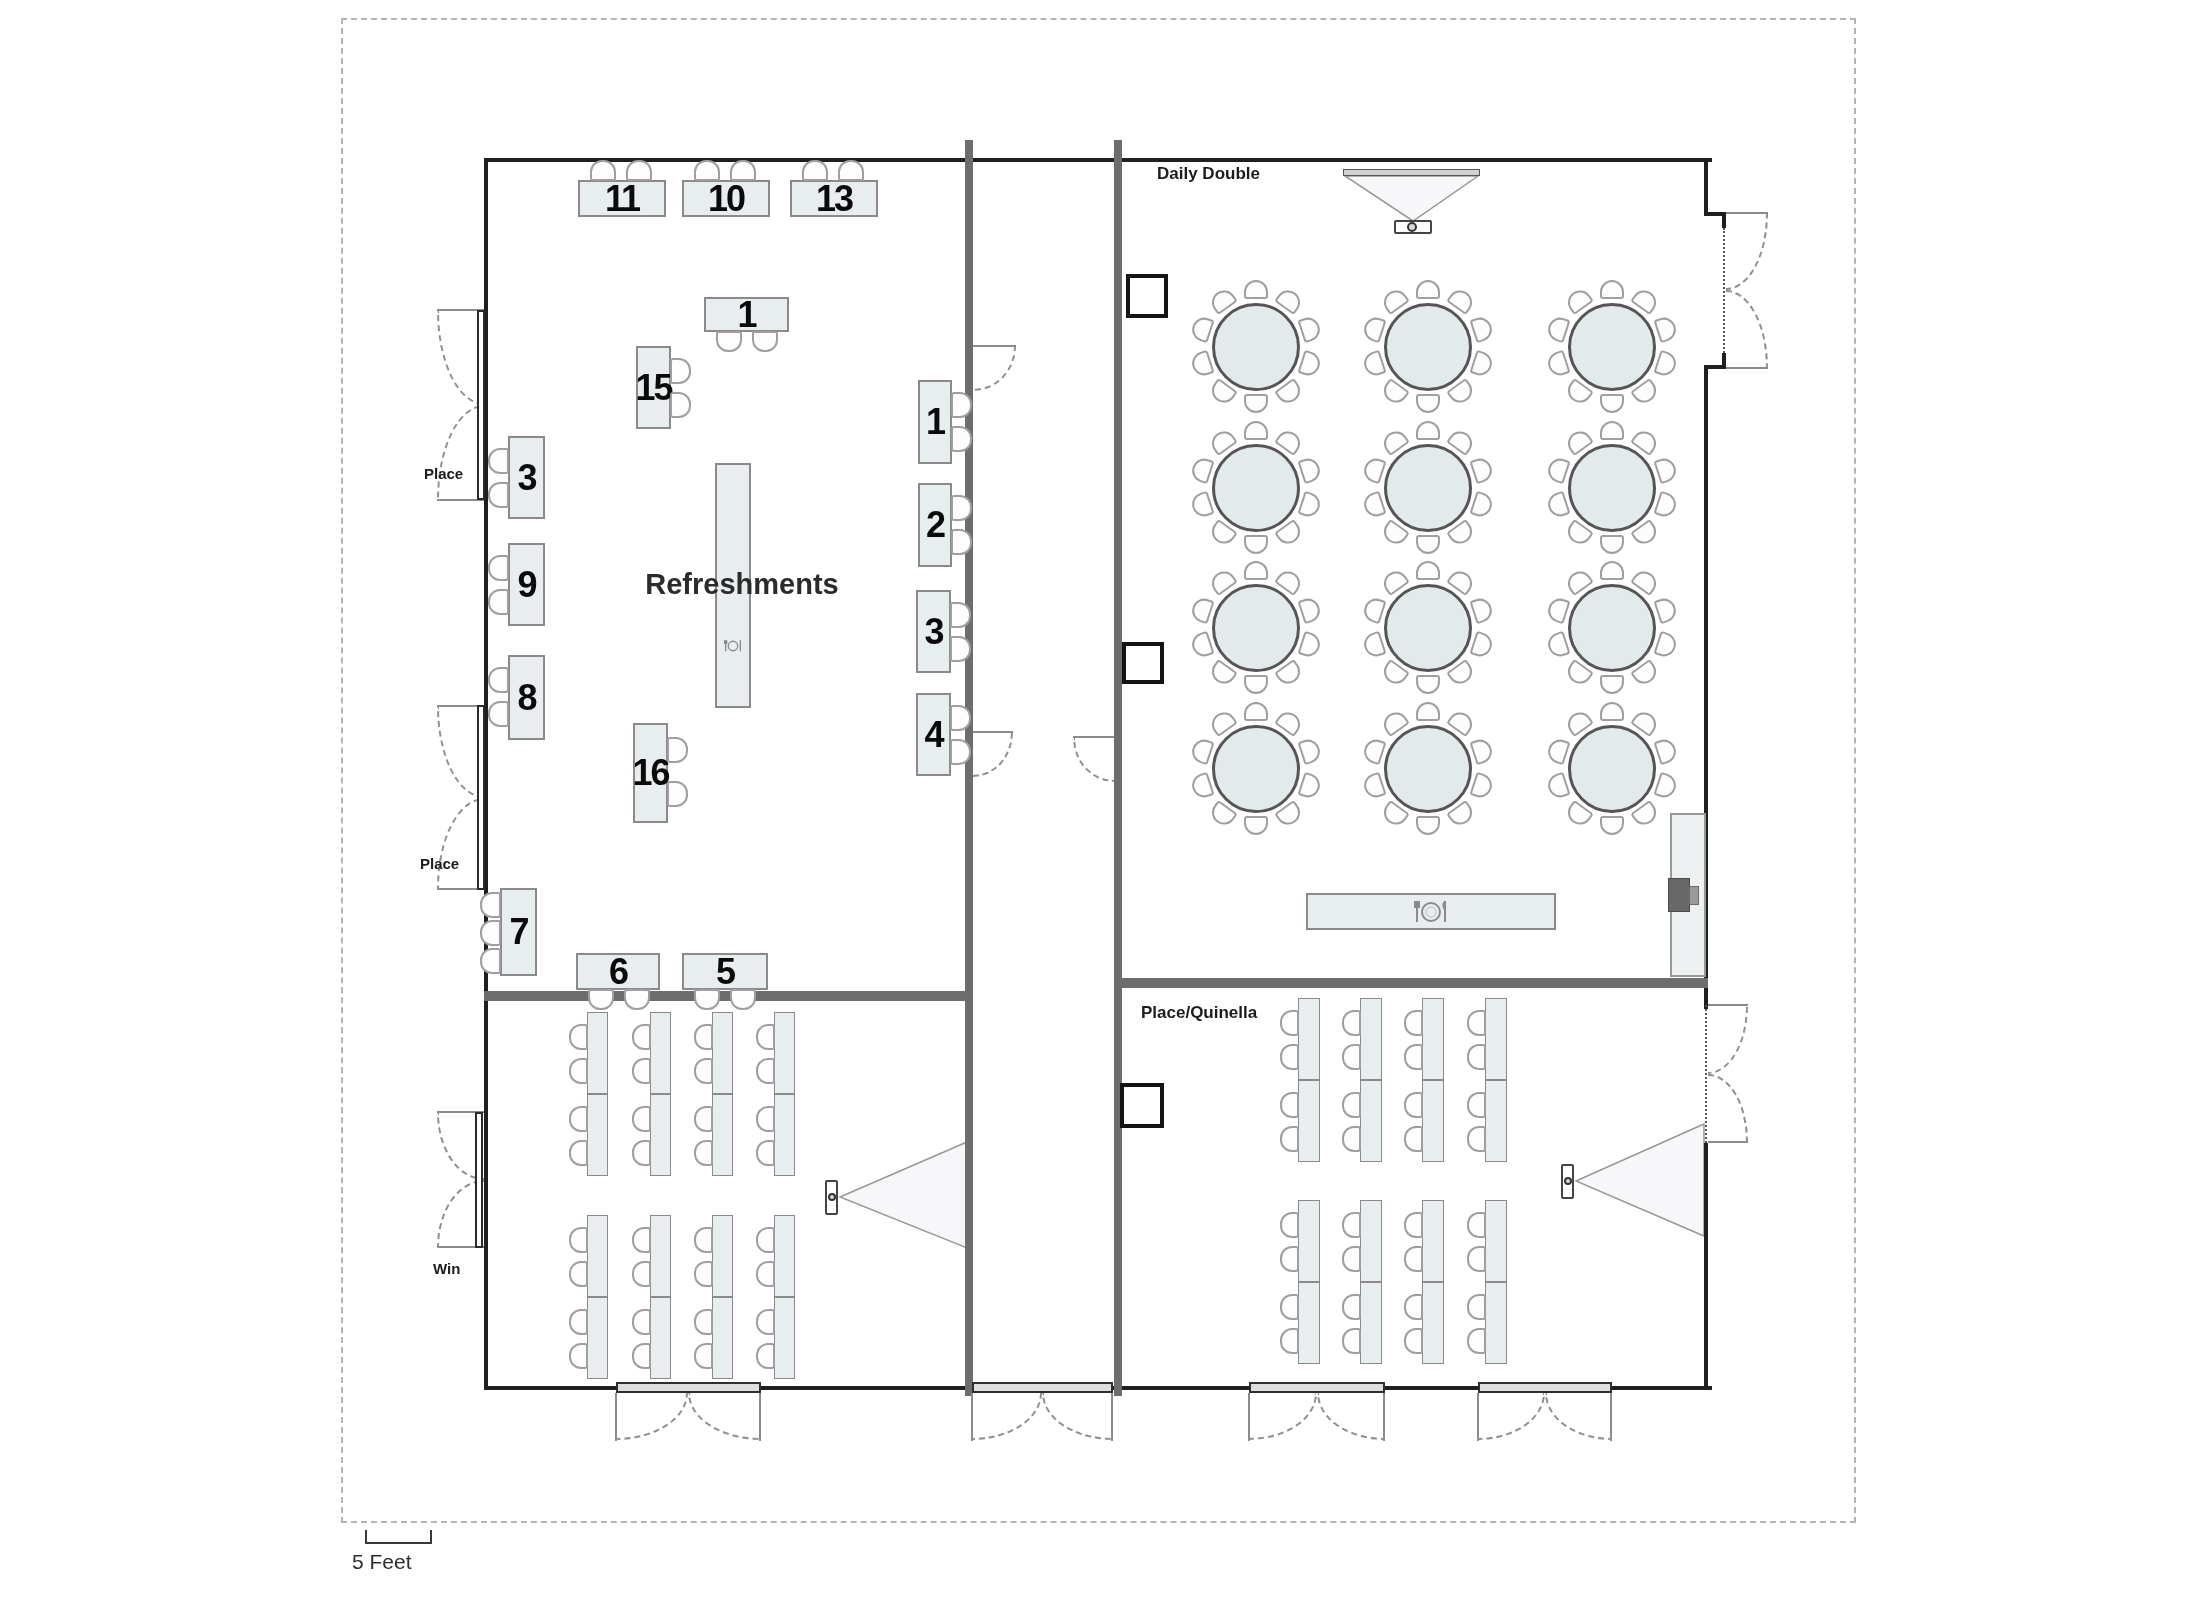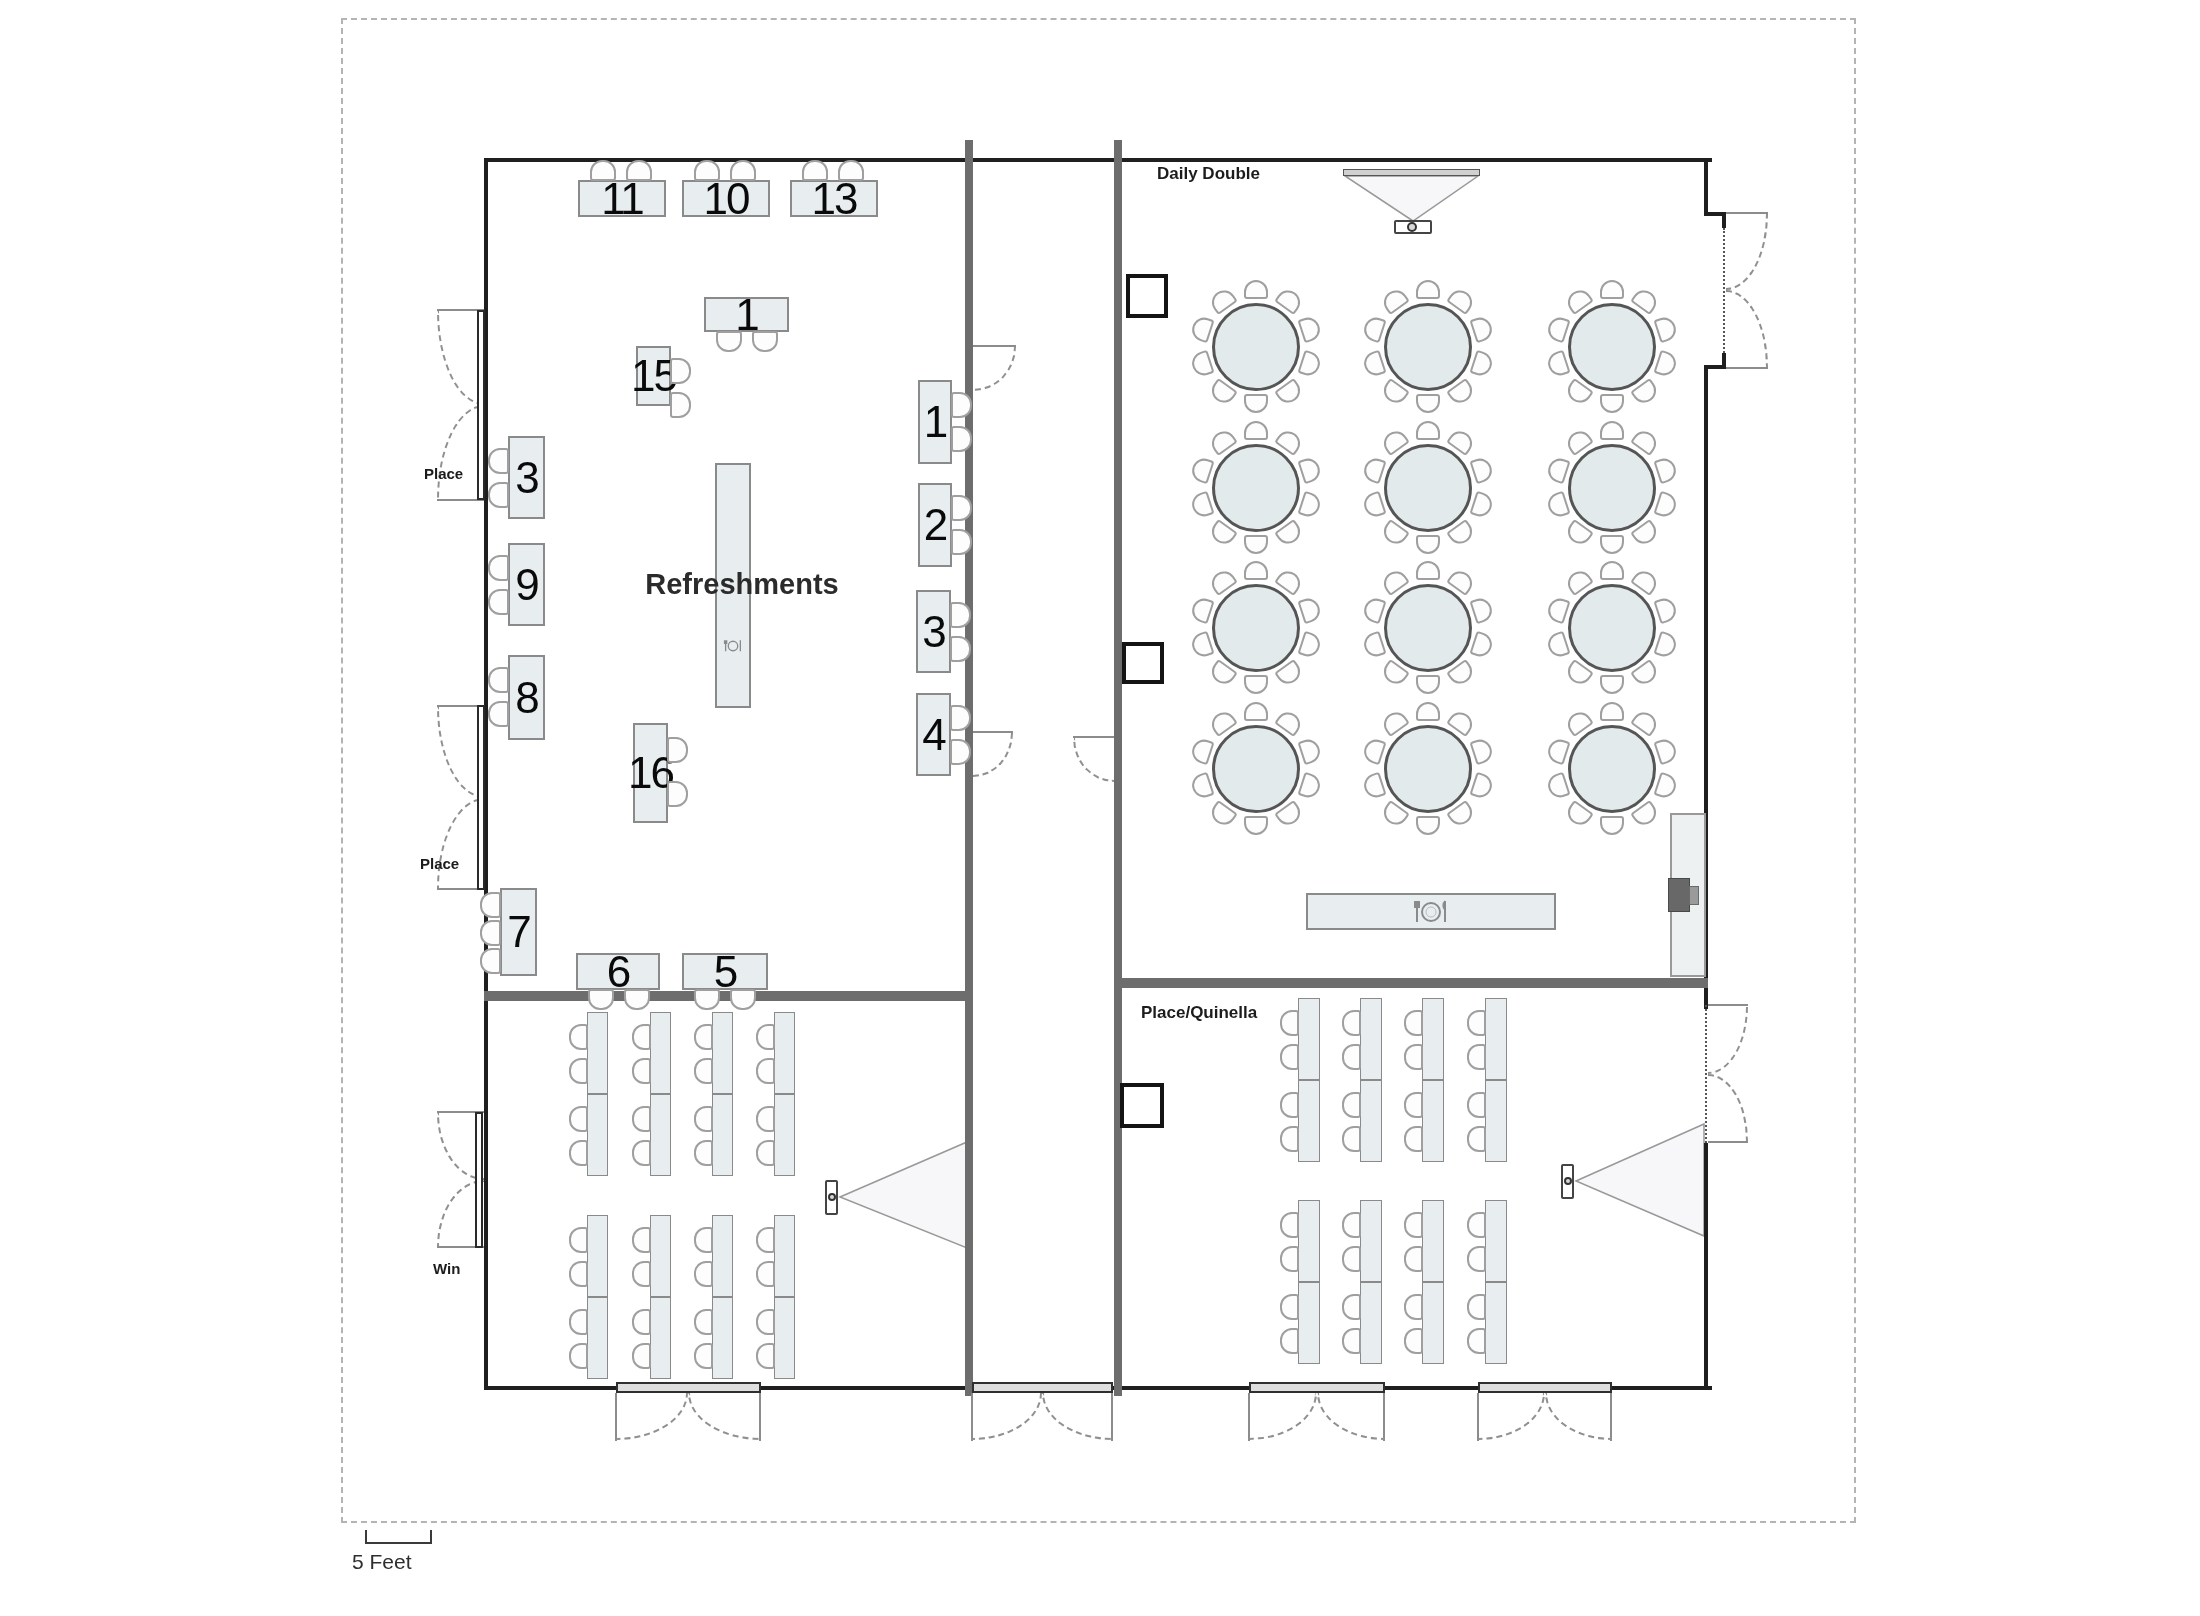--- a/index.html
+++ b/index.html
@@ -7,21 +7,21 @@
         font-family:"Liberation Sans",sans-serif;}
   .abs{position:absolute;box-sizing:border-box;}
   .outer-border{border:2px dashed #b4b4b4;}
   .wall{position:absolute;background:#1f1f1f;}
   .gwall{position:absolute;background:#6d6d6d;}
   .thin{position:absolute;background:#8c8c8c;}
   .dotline{position:absolute;border-left:2px dotted #555;}
   .arc{position:absolute;box-sizing:border-box;}
   .table{position:absolute;box-sizing:border-box;background:#e8edef;border:2px solid #8a8a8a;
          display:flex;align-items:center;justify-content:center;overflow:visible;}
-  .tnum{font-weight:400;font-size:44px;letter-spacing:-2px;color:#0a0a0a;line-height:1;white-space:nowrap;}
+  .tnum{font-weight:700;font-size:36px;letter-spacing:-2px;color:#0a0a0a;line-height:1;white-space:nowrap;}
   .chair{position:absolute;box-sizing:border-box;background:#fdfdfd;border:2px solid #9f9f9f;}
   .chair.up{border-radius:12px 12px 3px 3px;}
   .chair.down{border-radius:3px 3px 12px 12px;}
   .chair.left{border-radius:12px 3px 3px 12px;}
   .chair.right{border-radius:3px 12px 12px 3px;}
   .round-table{position:absolute;box-sizing:border-box;border-radius:50%;background:#e3eaec;border:3px solid #555;}
   .leaf{position:absolute;box-sizing:border-box;background:#fff;border:2px solid #2a2a2a;}
   .bdoor{position:absolute;box-sizing:border-box;background:#dedede;border:2px solid #2f2f2f;}
   .blackbox{position:absolute;box-sizing:border-box;background:#fff;border:4px solid #141414;}
   .room-label{position:absolute;font-weight:700;color:#1c1c1c;white-space:nowrap;}
@@ -138,21 +138,21 @@
       <div class="table" style="left: 790px; top: 180px; width: 88px; height: 37px;">
         <span class="tnum">13</span>
       </div>
       <div class="chair up" style="left: 802px; top: 160px; width: 26px; height: 21px;"></div>
       <div class="chair up" style="left: 838px; top: 160px; width: 26px; height: 21px;"></div>
       <div class="table" style="left: 704px; top: 297px; width: 85px; height: 35px;">
         <span class="tnum">1</span>
       </div>
       <div class="chair down" style="left: 716px; top: 331px; width: 26px; height: 21px;"></div>
       <div class="chair down" style="left: 752px; top: 331px; width: 26px; height: 21px;"></div>
-      <div class="table" style="left: 636px; top: 346px; width: 35px; height: 60px;">
+      <div class="table" style="left: 636px; top: 346px; width: 35px; height: 83px;">
         <span class="tnum">15</span>
       </div>
       <div class="chair right" style="left: 670px; top: 358px; width: 21px; height: 26px;"></div>
       <div class="chair right" style="left: 670px; top: 392px; width: 21px; height: 26px;"></div>
       <div class="table" style="left: 508px; top: 436px; width: 37px; height: 83px;">
         <span class="tnum">3</span>
       </div>
       <div class="chair left" style="left: 488px; top: 448px; width: 21px; height: 26px;"></div>
       <div class="chair left" style="left: 488px; top: 482px; width: 21px; height: 26px;"></div>
       <div class="table" style="left: 508px; top: 543px; width: 37px; height: 83px;">

